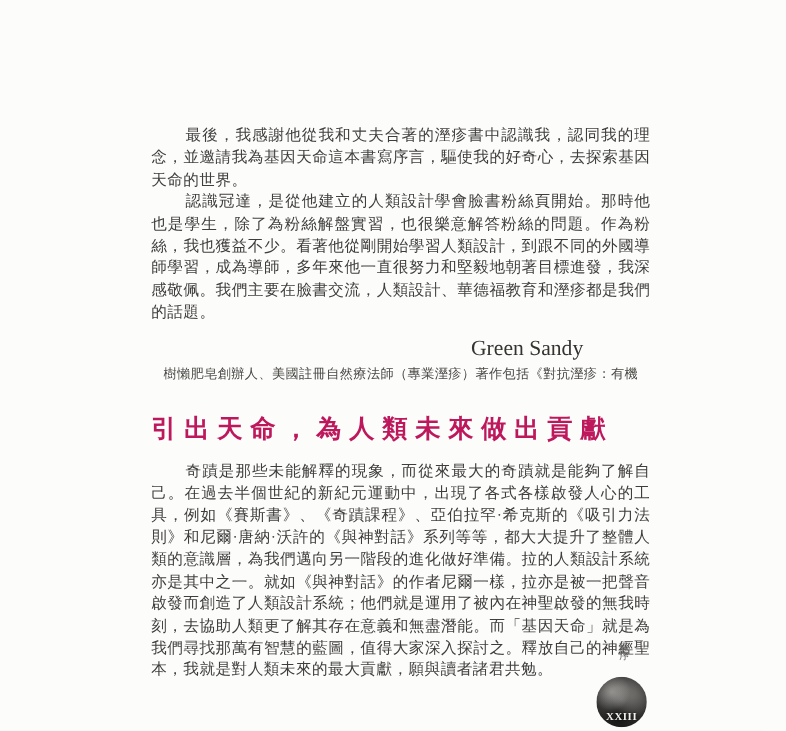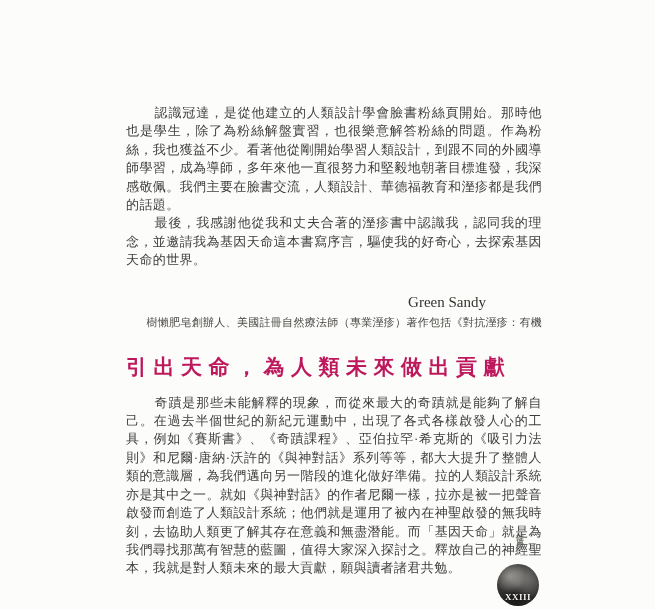--- a/index.html
+++ b/index.html
@@ -22,32 +22,32 @@
     }
     .body-para {
       margin: 0;
       font-size: 13px;
       line-height: 18.4px;
       text-align: justify;
       text-indent: 2.2em;
       letter-spacing: 0.4px;
     }
     .sig-green {
-      margin: 24px 0 0 0;
+      margin: 10px 0 0 0;
       padding-right: 56px;
       text-align: right;
-      font-size: 15px;
+      font-size: 18px;
       color: #34332f;
     }
     .credentials {
       margin: 2px 0 0 0;
       font-size: 11px;
       line-height: 18px;
       color: #4a4946;
-      text-align: right;
+      text-align: center;
       letter-spacing: 0.3px;
     }
     .credential-line { display: block; }
     .section-heading {
       margin: 22px 0 0 0;
       font-size: 21px;
       font-weight: bold;
       letter-spacing: 6.5px;
       color: #be185d;
       white-space: nowrap;
@@ -88,23 +88,23 @@
       margin-top: 29px;
     }
   </style>
 </head>
 <body>
 
 <div class="page">
 
   <div class="text-column">
 
+    <p class="body-para">最後，我感謝他從我和丈夫合著的溼疹書中認識我，認同我的理念，並邀請我為基因天命這本書寫序言，驅使我的好奇心，去探索基因天命的世界。</p>
+
     <p class="body-para">認識冠達，是從他建立的人類設計學會臉書粉絲頁開始。那時他也是學生，除了為粉絲解盤實習，也很樂意解答粉絲的問題。作為粉絲，我也獲益不少。看著他從剛開始學習人類設計，到跟不同的外國導師學習，成為導師，多年來他一直很努力和堅毅地朝著目標進發，我深感敬佩。我們主要在臉書交流，人類設計、華德福教育和溼疹都是我們的話題。</p>
-
-    <p class="body-para">最後，我感謝他從我和丈夫合著的溼疹書中認識我，認同我的理念，並邀請我為基因天命這本書寫序言，驅使我的好奇心，去探索基因天命的世界。</p>
 
     <div class="sig-green">Green Sandy</div>
 
     <div class="credentials">
       <span class="credential-line">樹懶肥皂創辦人、美國註冊自然療法師（專業溼疹）著作包括《對抗溼疹：有機</span>
     </div>
 
     <h1 class="section-heading">引出天命，為人類未來做出貢獻</h1>
 
     <div class="essay-block">

